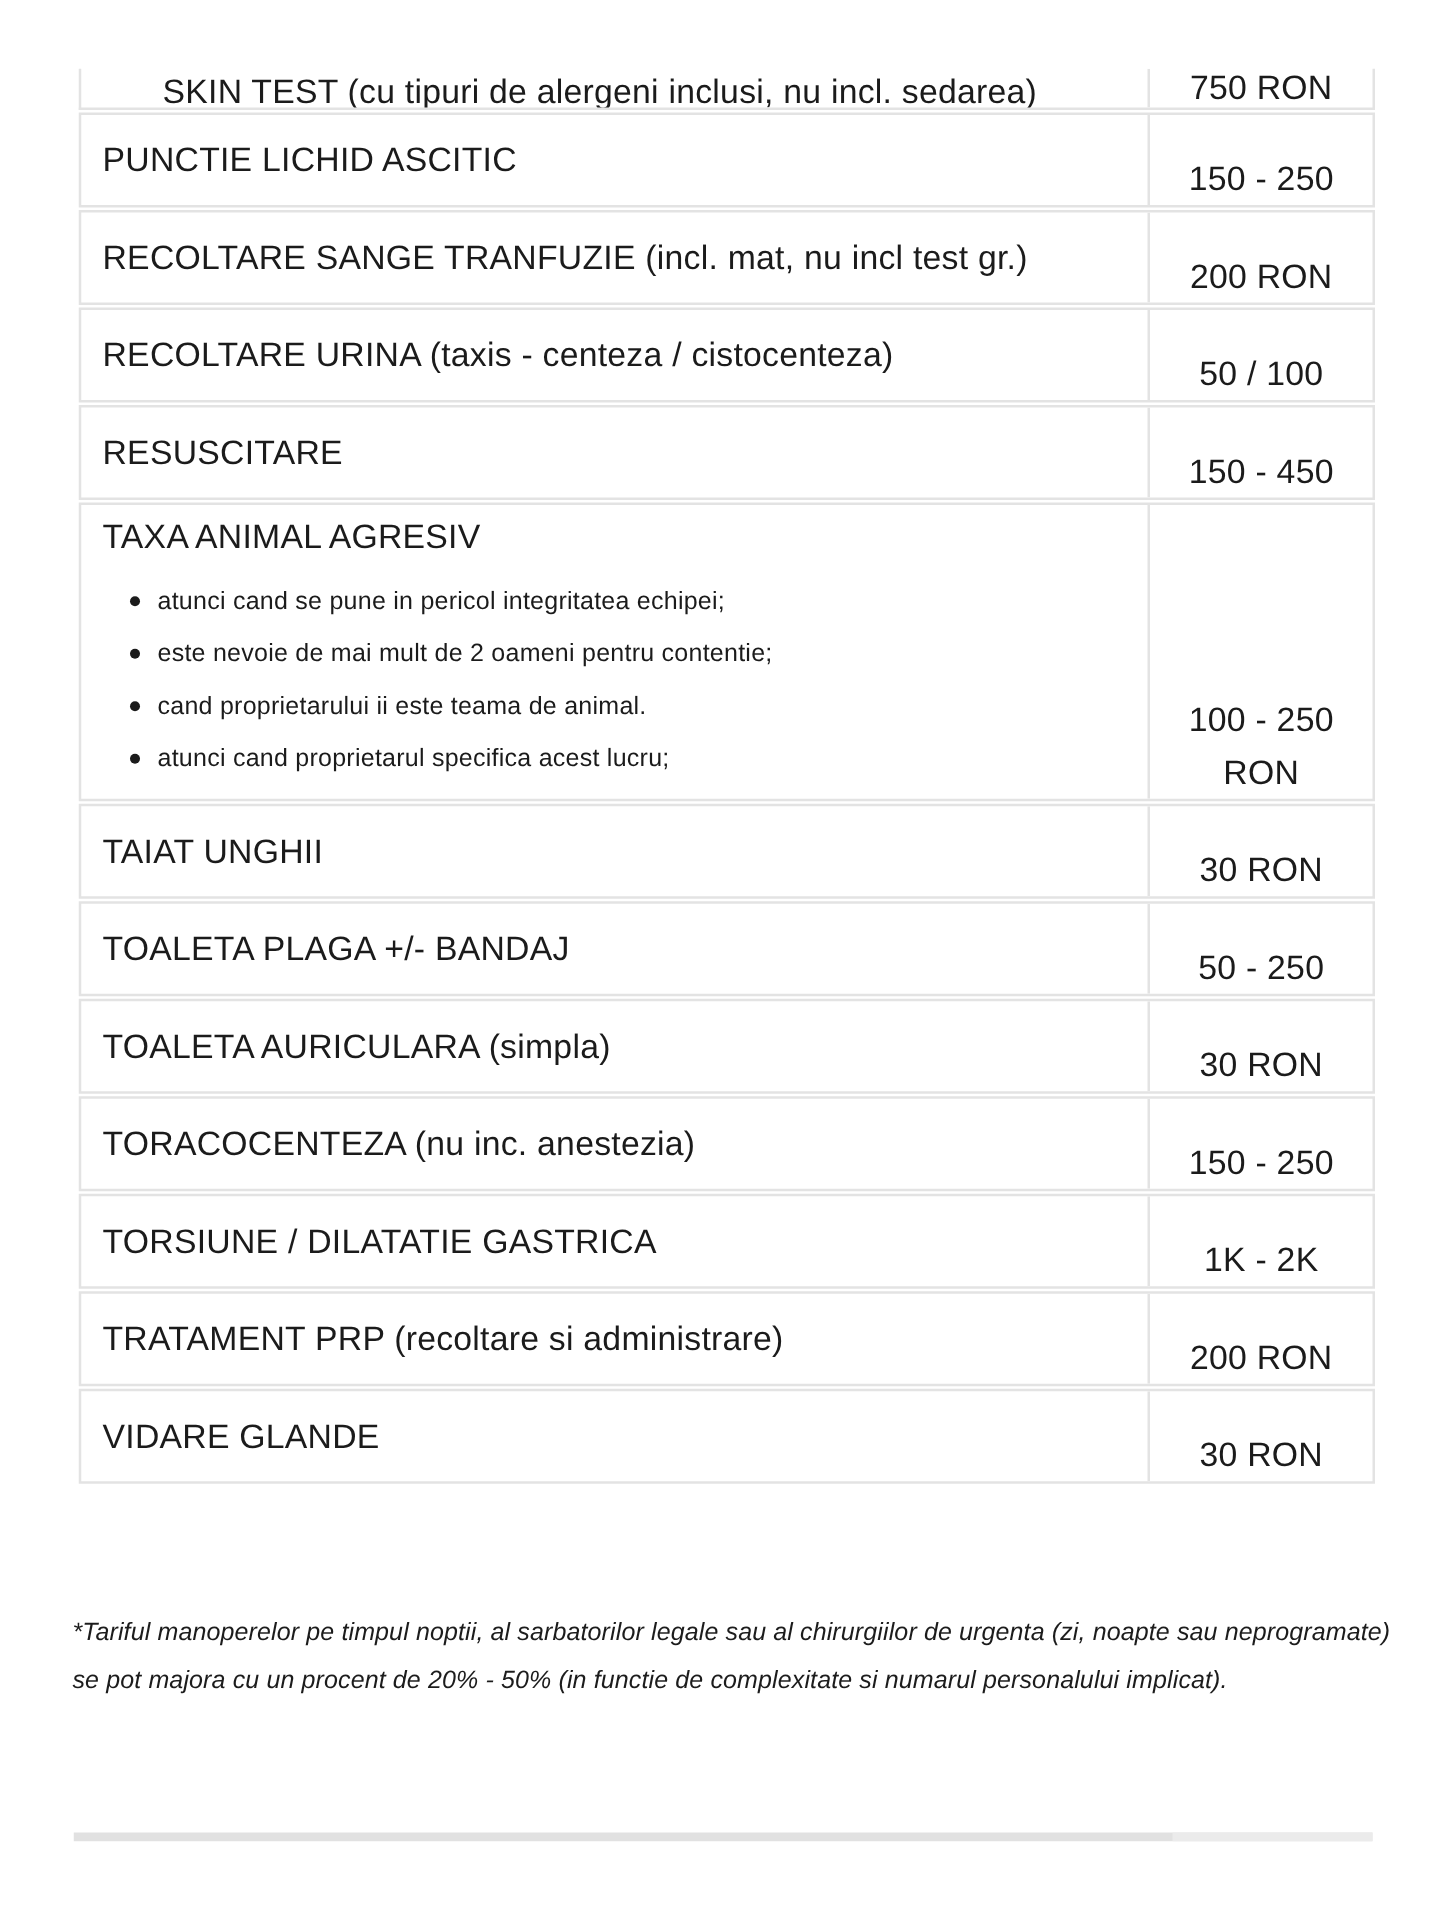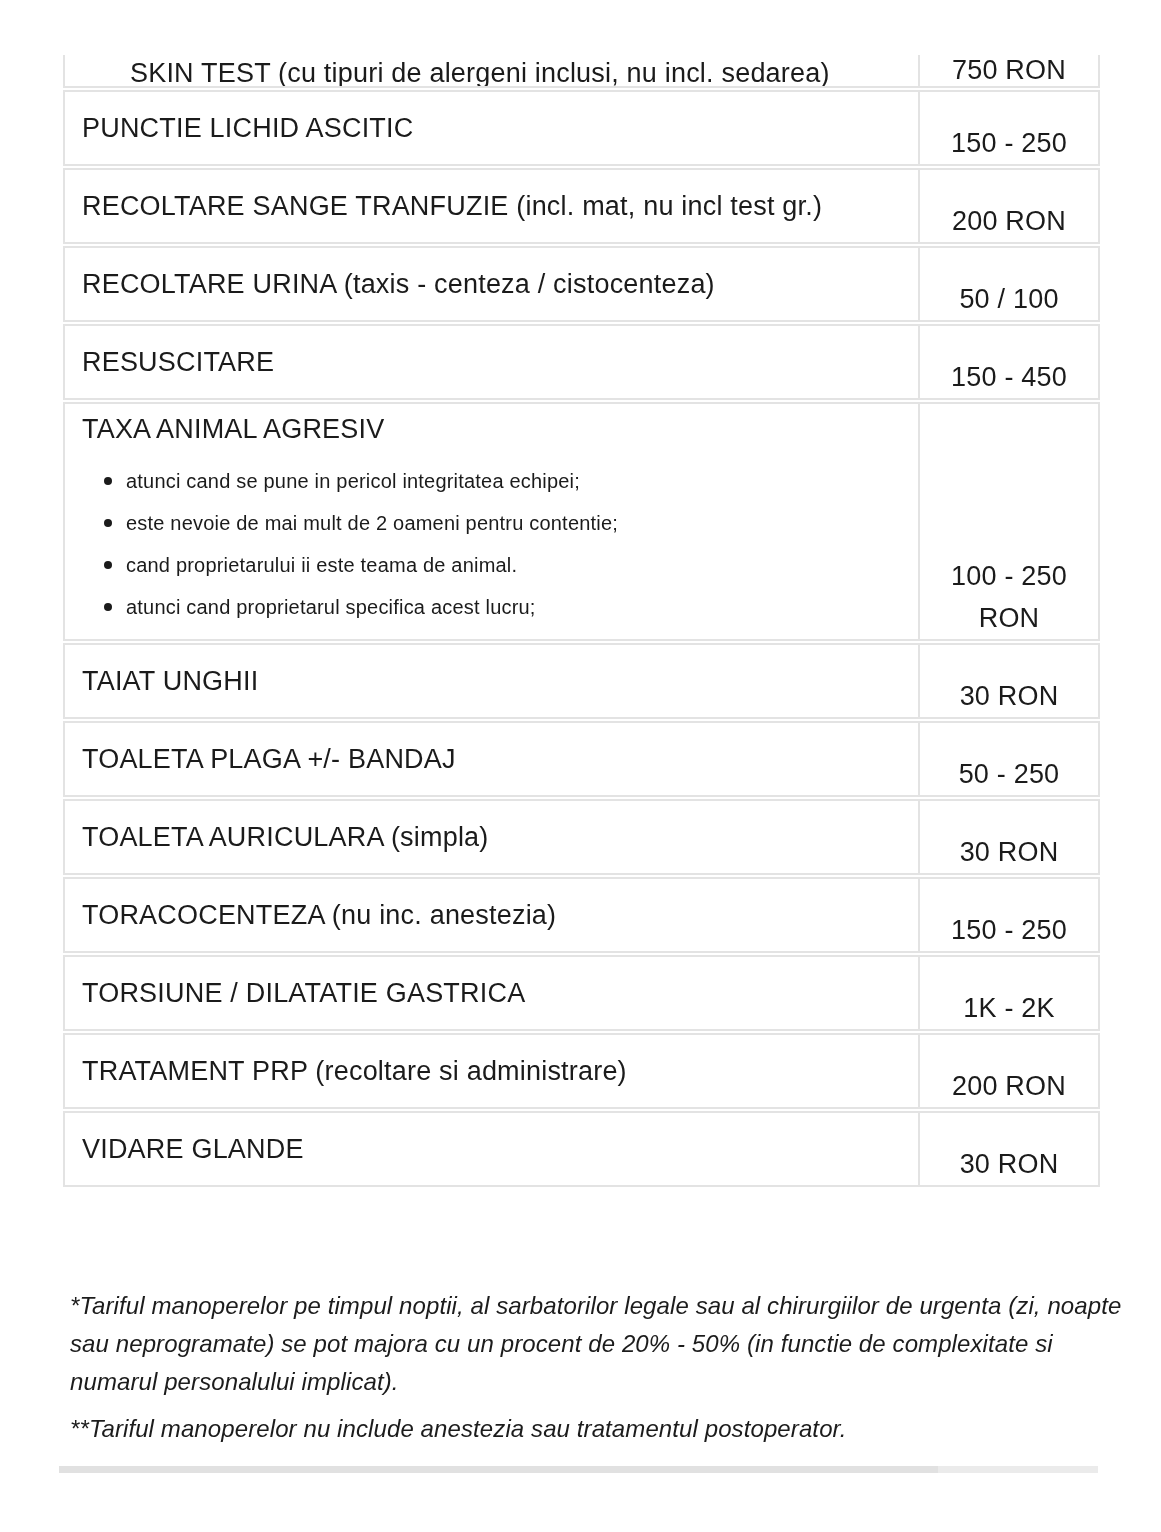--- a/index.html
+++ b/index.html
@@ -57,22 +57,22 @@
     font-size:20px;
   }
   .bullet-dot {
     position:absolute; left:22px; top:17px;
     width:8px; height:8px; border-radius:50%;
     background:#1b1b1b;
   }
 
   
   .notes {
-    position:absolute; left:70px; top:1287px; width:1058px;
-    font-style:italic; font-size:24px; line-height:38px;
+    position:absolute; left:58px; top:1287px; width:1058px;
+    font-style:italic; font-size:20px; line-height:38px;
     color:#1c1c1c; letter-spacing:0.1px;
   }
   .notes p + p { margin-top:9px; }
 
   
   .divider {
     position:absolute; left:59px; top:1466px;
     width:1039px; height:7px;
     background:#e1e1e1;
   }
@@ -210,20 +210,19 @@
         </div>
       <div class="cell price">
           <span>30 RON</span>
         </div>
     </div>
 
   </div>
 
   <div class="notes">
     <p>*Tariful manoperelor pe timpul noptii, al sarbatorilor legale sau al chirurgiilor de urgenta (zi, noapte sau neprogramate) se pot majora cu un procent de 20% - 50% (in functie de complexitate si numarul personalului implicat).</p>
-    <p>**Tariful manoperelor nu include anestezia sau tratamentul postoperator.</p>
   </div>
 
   <div class="divider">
     <span class="divider-light"></span>
   </div>
 
 </div>
 
 </body></html>

